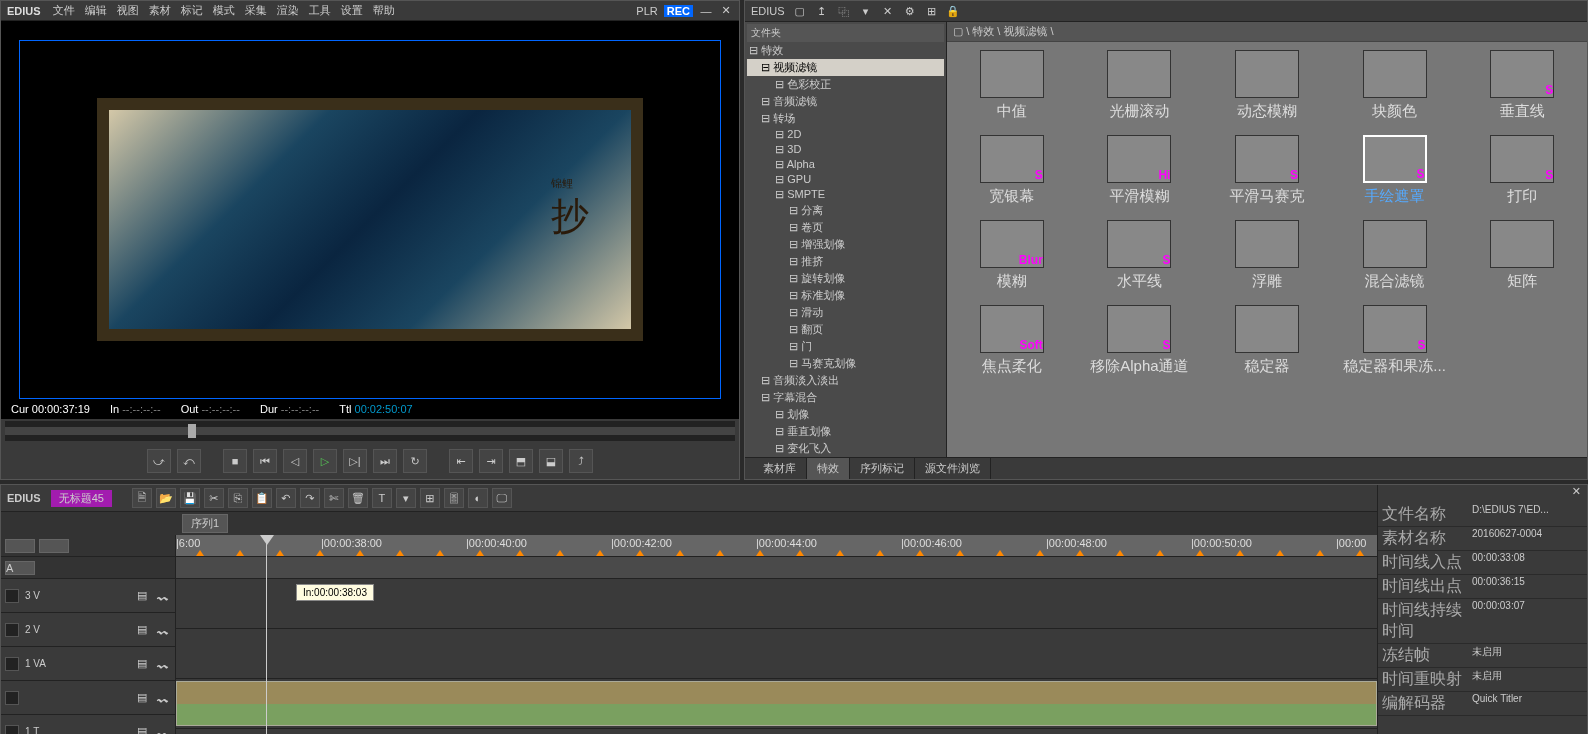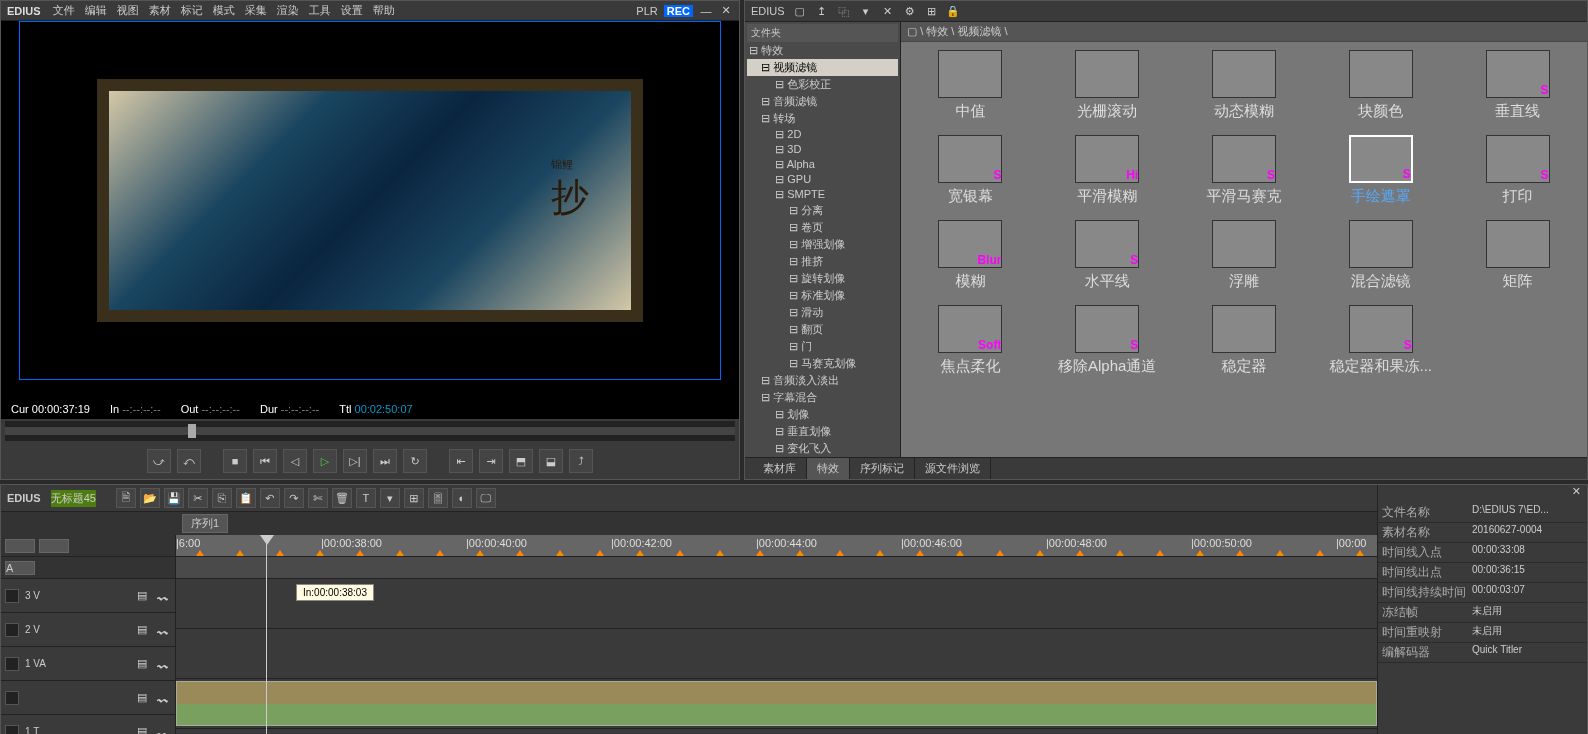--- a/index.html
+++ b/index.html
@@ -7,41 +7,41 @@
 .app { display: grid; grid-template-columns: 740px 1fr; grid-template-rows: 480px 1fr; gap: 4px; height: 100%; }
 
 
 .monitor { background: #3a3a3a; border: 1px solid #555; display: flex; flex-direction: column; }
 .menubar { background: #3a3a3a; padding: 2px 6px; display: flex; gap: 12px; align-items: center; border-bottom: 1px solid #222; }
 .menubar .brand { font-weight: bold; color: #ddd; }
 .menubar .menuitems { display: flex; gap: 10px; flex: 1; }
 .menubar .menuitems span { cursor: pointer; }
 .menubar .winctrl { display: flex; gap: 6px; align-items: center; }
 .rec { background: #0066ff; color: #fff; padding: 0 3px; font-weight: bold; }
-.preview-area { flex: 1; background: #000; position: relative; display: flex; align-items: flex-start; justify-content: center; }
+.preview-area { flex: 1; background: #000; position: relative; display: flex; align-items: flex-end; justify-content: center; }
 .preview-frame { border: 1px solid #0066ff; width: 95%; height: 95%; display: flex; align-items: center; justify-content: center; }
 .preview-content { width: 78%; height: 68%; background: linear-gradient(135deg, #d4c8a8 0%, #1a4560 30%, #0a2540 50%, #1a4560 70%, #d4c8a8 100%); position: relative; border: 12px solid #3a2f1a; }
 .preview-text { position: absolute; right: 8%; top: 30%; color: #2a1a0a; font-size: 28px; font-family: serif; }
 .tc-bar { background: #000; padding: 4px 10px; display: flex; gap: 20px; font-size: 10px; }
 .tc-bar span { color: #888; }
 .tc-bar .lbl { color: #fff; }
 .tc-bar .cur { color: #fff; }
 .tc-bar .ttl { color: #0099cc; }
 .scrub { background: #222; height: 20px; margin: 2px 4px; display: flex; align-items: center; position: relative; }
 .scrub-bg { width: 100%; height: 8px; background: #444; }
 .scrub-handle { position: absolute; left: 25%; width: 8px; height: 14px; background: #aaa; }
 .transport { display: flex; gap: 6px; justify-content: center; padding: 6px; }
 .tbtn { width: 24px; height: 24px; background: #444; border: 1px solid #555; display: flex; align-items: center; justify-content: center; cursor: pointer; color: #ccc; }
 .tbtn.play { color: #5c5; }
 
 
 .effects { background: #3a3a3a; border: 1px solid #555; display: flex; flex-direction: column; }
 .fx-toolbar { padding: 3px 6px; display: flex; gap: 8px; align-items: center; border-bottom: 1px solid #222; }
 .fx-body { flex: 1; display: flex; overflow: hidden; }
-.fx-tree { width: 156px; background: #4a4a4a; border-right: 1px solid #222; overflow-y: auto; padding: 2px; }
+.fx-tree { width: 202px; background: #4a4a4a; border-right: 1px solid #222; overflow-y: auto; padding: 2px; }
 .tree-hdr { background: #555; padding: 2px 4px; font-size: 10px; }
 .tree-node { padding: 1px 2px; cursor: pointer; white-space: nowrap; }
 .tree-node.sel { background: #d4d0c8; color: #000; }
 .tree-indent-1 { padding-left: 14px; }
 .tree-indent-2 { padding-left: 28px; }
 .tree-indent-3 { padding-left: 42px; }
 .fx-grid { flex: 1; background: #777; overflow-y: auto; }
 .fx-crumb { background: #555; padding: 2px 6px; font-size: 10px; color: #ccc; border-bottom: 1px solid #444; }
 .fx-items { padding: 8px; display: grid; grid-template-columns: repeat(5, 1fr); gap: 14px; }
 .fx-item { display: flex; flex-direction: column; align-items: center; gap: 4px; cursor: pointer; }
@@ -52,21 +52,21 @@
 .fx-label.selected { color: #5af; }
 .fx-tabs { display: flex; background: #3a3a3a; border-top: 1px solid #222; padding-left: 8px; }
 .fx-tab { padding: 3px 10px; cursor: pointer; border-right: 1px solid #222; }
 .fx-tab.active { background: #555; }
 
 
 .timeline { grid-column: 1 / 3; background: #3a3a3a; border: 1px solid #555; display: flex; }
 .tl-main { flex: 1; display: flex; flex-direction: column; }
 .tl-toolbar { padding: 3px 6px; display: flex; gap: 10px; align-items: center; border-bottom: 1px solid #222; }
 .tl-toolbar .brand { font-weight: bold; }
-.tl-toolbar .title { background: #4d7c0f; padding: 1px 0; }
+.tl-toolbar .title { background: #a21caf; padding: 1px 8px; }
 .tl-tools { display: flex; gap: 4px; margin-left: 10px; }
 .tl-tools .tbtn { width: 20px; height: 20px; }
 .tl-seqtab { background: #333; padding: 2px 6px; display: flex; }
 .seqtab { background: #555; padding: 1px 8px; border: 1px solid #666; }
 .tl-body { flex: 1; display: flex; }
 .tl-trackheaders { width: 175px; background: #3a3a3a; border-right: 1px solid #222; }
 .tl-ruler-spacer { height: 22px; background: #333; border-bottom: 1px solid #222; display: flex; align-items: center; gap: 4px; padding: 0 4px; }
 .tl-ruler-spacer .chip { background: #555; width: 30px; height: 14px; border: 1px solid #666; }
 .track-hdr { height: 34px; border-bottom: 1px solid #222; display: flex; align-items: center; padding: 0 4px; gap: 6px; }
 .track-hdr .vbtn { width: 14px; height: 14px; background: #222; border: 1px solid #555; }
@@ -82,21 +82,21 @@
 .track { height: 50px; border-bottom: 1px solid #222; position: relative; }
 .clip { position: absolute; top: 2px; bottom: 2px; background: #8a7a4a; border: 1px solid #aa9; }
 .clip.va { background: linear-gradient(#9a8a5a 50%, #7aa060 50%); }
 .tooltip-box { position: absolute; background: #fffce0; color: #000; border: 1px solid #888; padding: 2px 6px; font-size: 10px; left: 120px; top: 5px; z-index: 20; }
 
 
 .properties { width: 210px; background: #3a3a3a; border-left: 1px solid #222; display: flex; flex-direction: column; }
 .prop-close { height: 18px; text-align: right; padding: 0 6px; cursor: pointer; }
 .prop-table { flex: 1; }
 .prop-row { display: flex; border-bottom: 1px solid #2a2a2a; padding: 1px 4px; }
-.prop-row .k { width: 90px; color: #aaa; font-size: 12px; }
+.prop-row .k { width: 90px; color: #aaa; font-size: 16px; }
 .prop-row .v { flex: 1; color: #ccc; font-size: 10px; overflow: hidden; text-overflow: ellipsis; white-space: nowrap; }
 .prop-pager { padding: 2px 6px; border-top: 1px solid #222; display: flex; align-items: center; gap: 6px; }
 .prop-fx-list { border-top: 1px solid #222; }
 .prop-fx-row { display: flex; align-items: center; gap: 4px; padding: 2px 6px; }
 .prop-fx-row input { accent-color: #5af; }
 
 .icon { width: 14px; height: 14px; display: inline-flex; align-items: center; justify-content: center; }
 </style>
 </head>
 <body>

